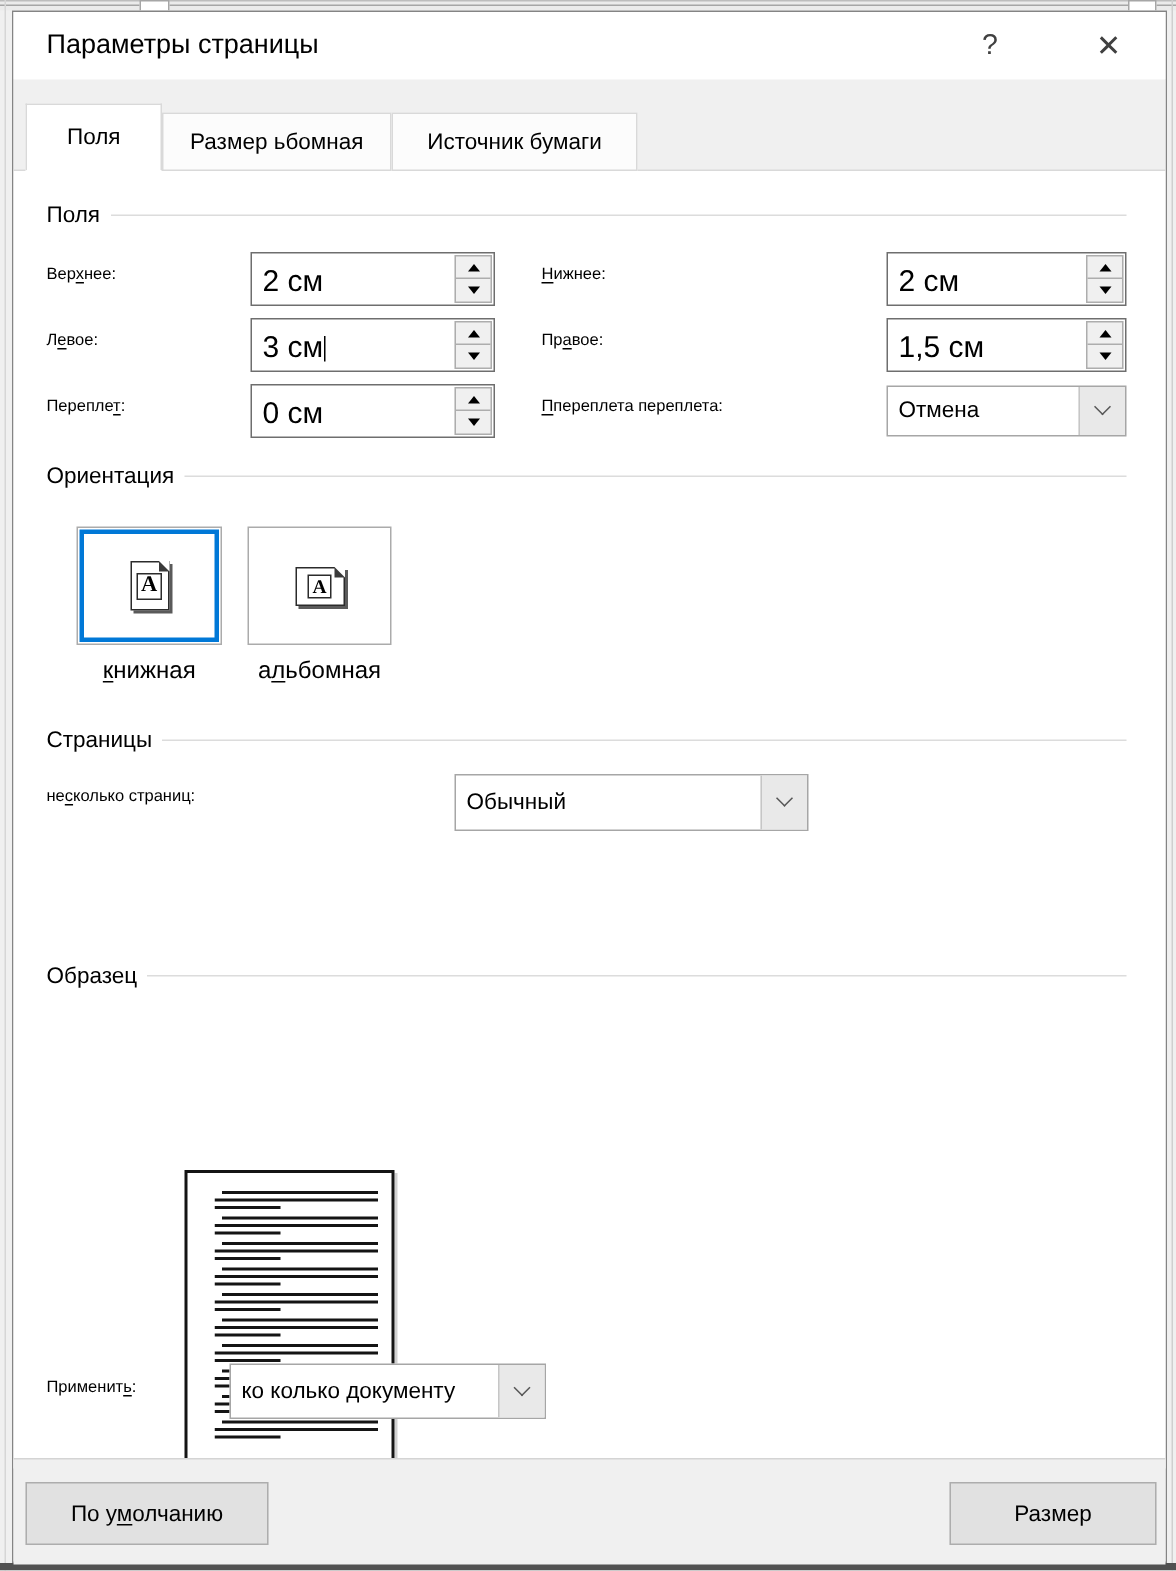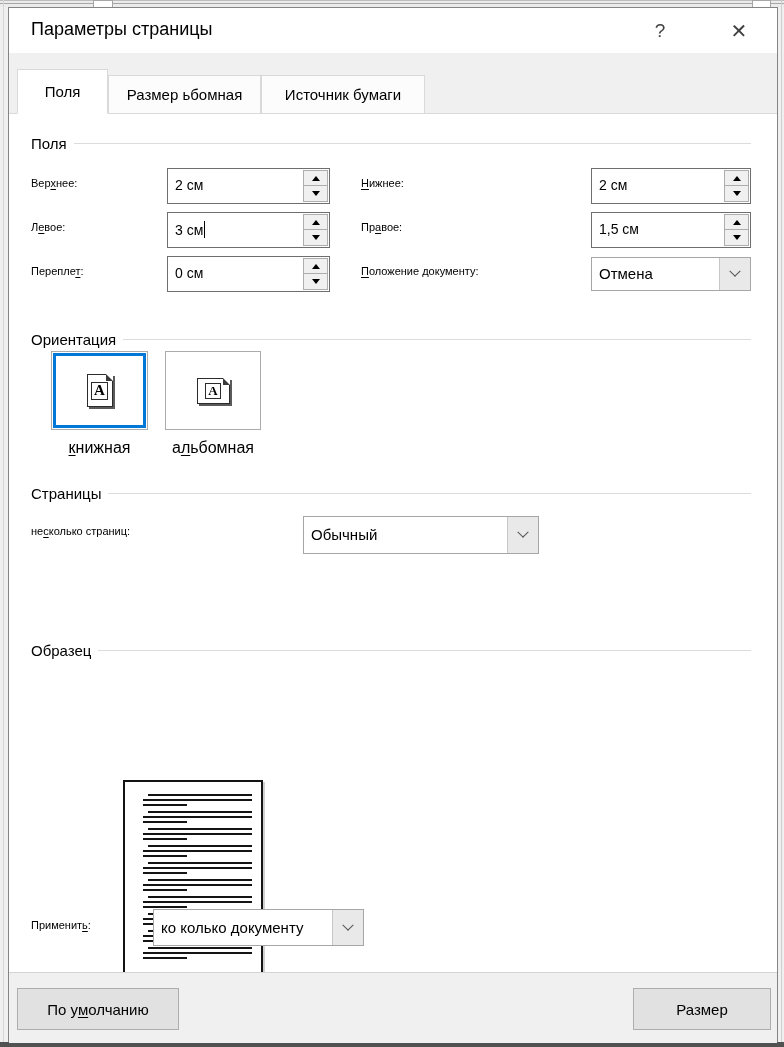--- a/index.html
+++ b/index.html
@@ -37,21 +37,21 @@
 
   
   .group-hdr { position:absolute; left:22px; right:26px; height:19px; display:flex; align-items:center; }
   .group-label { font-size:15px; white-space:nowrap; margin-right:7px; }
   .group-line { flex:1; height:1px; background:#dcdcdc; }
 
   .flabel { position:absolute; font-size:11px; white-space:nowrap; }
   u { text-decoration:underline; text-underline-offset:2px; text-decoration-thickness:1px; }
 
   
-  .spinfield { position:absolute; height:36px; background:#fff; border:1px solid #6e6e6e; font-size:14px; }
+  .spinfield { position:absolute; height:36px; background:#fff; border:1px solid #6e6e6e; font-size:20px; }
   .spinfield .val { position:absolute; left:7px; top:8px; white-space:nowrap; }
   .caret { display:inline-block; width:1px; height:17px; background:#000; vertical-align:-3px; margin-left:1px; }
   .spinner { position:absolute; right:1px; top:1px; bottom:1px; width:25px; background:#f0f0f0; border:1px solid #adadad; }
   .spinner .sbtn { position:absolute; left:0; width:100%; height:50%; display:flex; align-items:center; justify-content:center; }
   .spinner .up { top:0; border-bottom:1px solid #adadad; }
   .spinner .dn { bottom:0; }
   .tri-up { width:0; height:0; border-left:4px solid transparent; border-right:4px solid transparent; border-bottom:5px solid #000; }
   .tri-dn { width:0; height:0; border-left:4px solid transparent; border-right:4px solid transparent; border-top:5px solid #000; }
 
   
@@ -194,30 +194,30 @@
         <div class="spinner">
           <div class="sbtn up">
               <div class="tri-up"></div>
             </div>
           <div class="sbtn dn">
               <div class="tri-dn"></div>
             </div>
         </div>
       </div>
       <div class="flabel" style="left:352px; top:151px">
-        <span></span><u>П</u><span>оложение документу:</span>
+        <span></span><u>П</u><span>переплета переплета:</span>
       </div>
       <div class="combo" style="left:582px; top:143px; width:160px; height:34px">
         <span class="val" style="top:7px">Отмена</span>
         <div class="drop">
             <div class="chev"></div>
           </div>
       </div>
 
-      <div class="group-hdr" style="top:216px">
+      <div class="group-hdr" style="top:194px">
         <span class="group-label">Ориентация</span>
         <div class="group-line"></div>
       </div>
 
       <div class="tile tile-selected" style="left:42px; top:237px">
         <div class="sel-ring"></div>
         <div class="doc-icon doc-portrait">
           <div class="fold"></div>
           <span class="doc-letter">A</span>
         </div>

